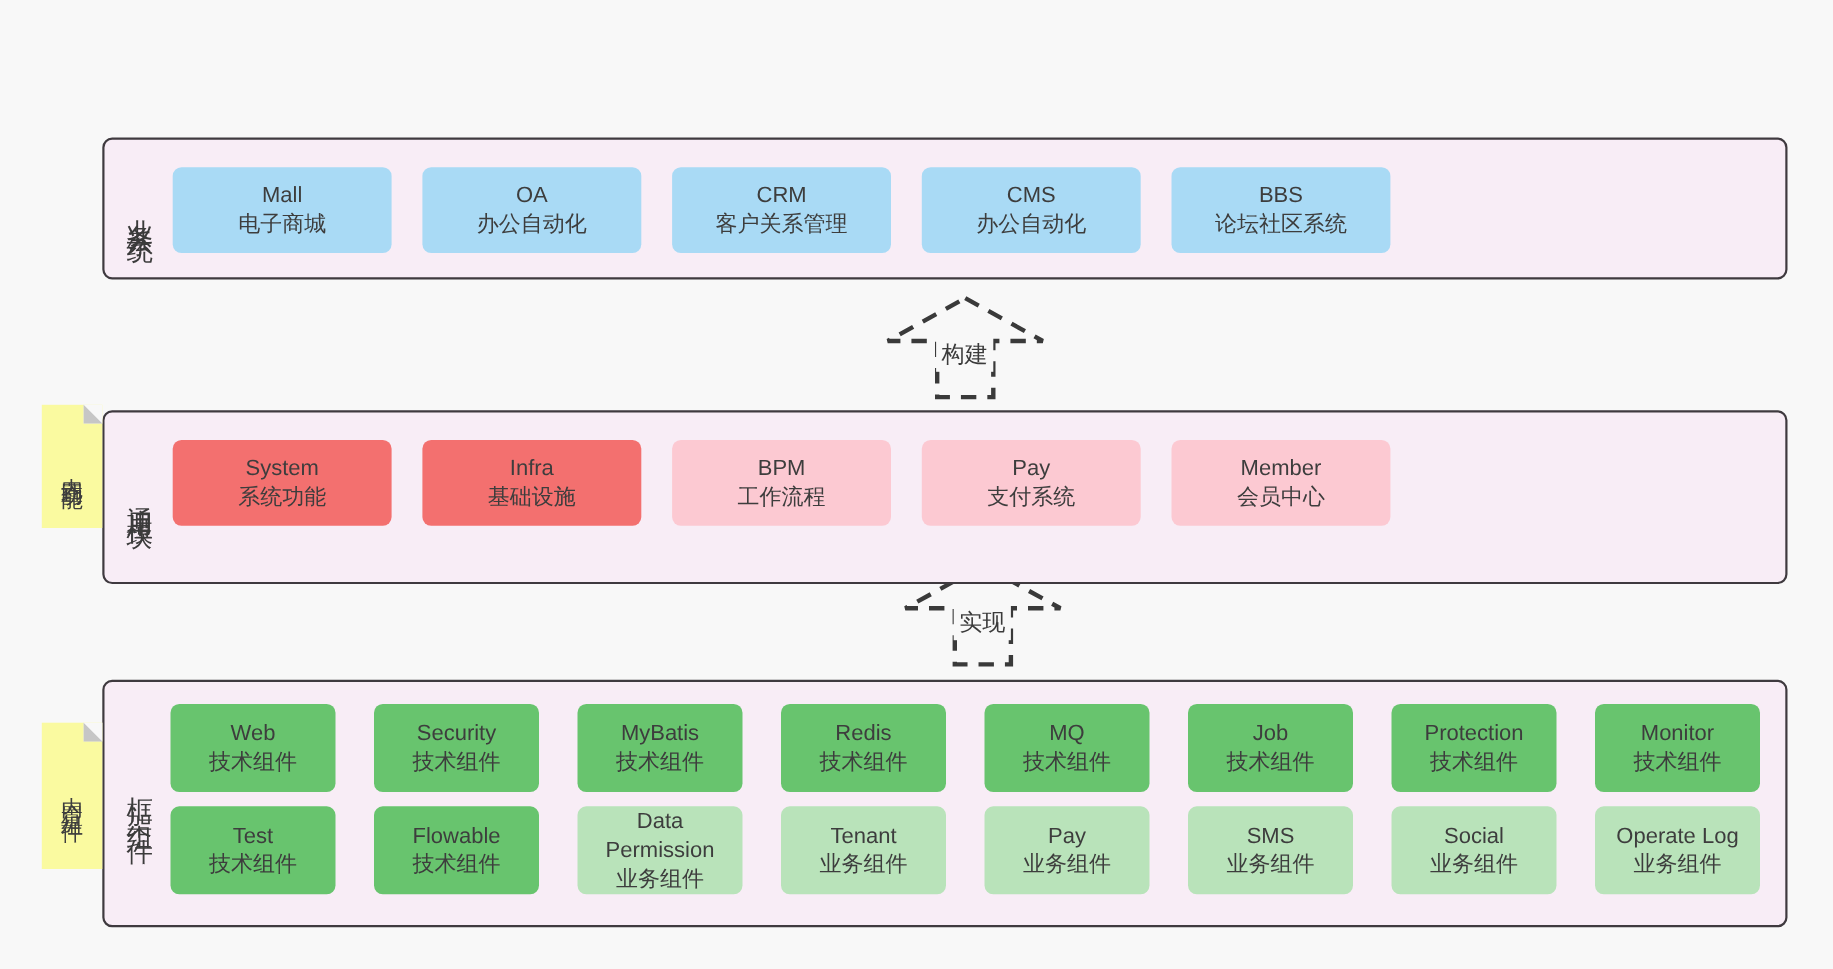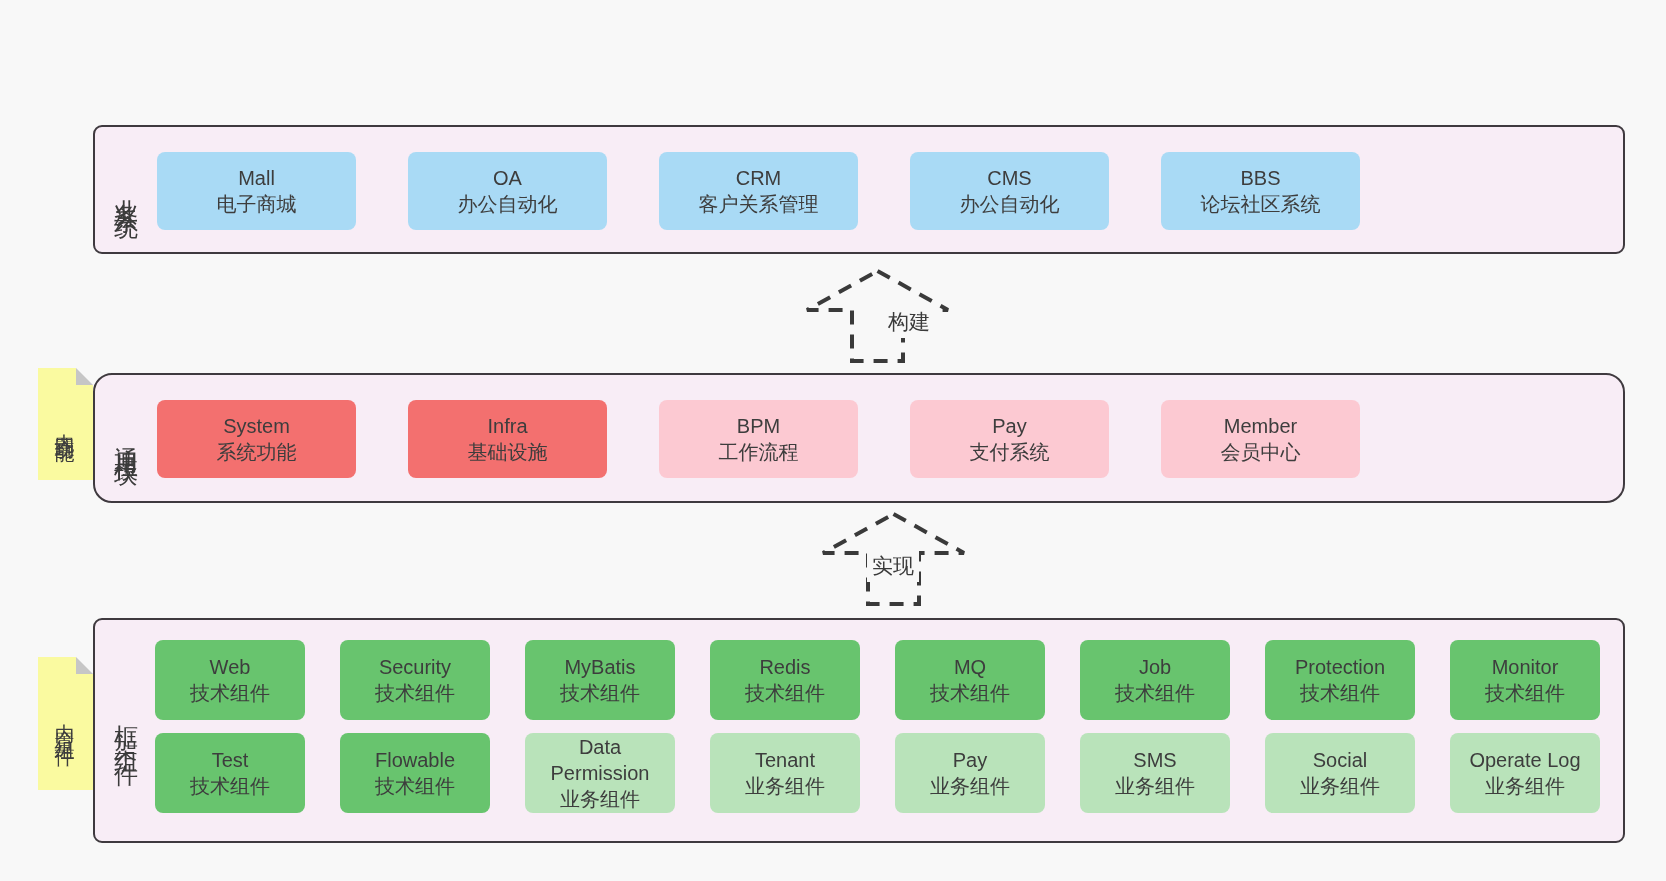--- a/index.html
+++ b/index.html
@@ -14,42 +14,42 @@
   .section {
     position: absolute;
     left: 93px;
     width: 1532px;
     background: var(--section_bg, #f8edf6);
     border: 2px solid var(--border, #3f3a3f);
     border-radius: 9px;
     z-index: 1;
   }
   #business  { top: 125px; height: 129px; }
-  #modules   { top: 373px; height: 130px; border-radius: 19px; }
+  #modules   { top: 373px; height: 158px; }
   #framework { top: 618px; height: 225px; }
 
   .section-label {
     position: absolute;
     left: 0; top: 0; bottom: 0;
     width: 62px;
     display: flex;
     align-items: center;
     justify-content: center;
     writing-mode: vertical-rl;
     font-size: 24px;
     letter-spacing: 5px;
     color: var(--text, #3b3b3b);
   }
   #framework .section-label { letter-spacing: 13px; }
 
   .row {
     position: absolute;
     left: 62px;
     display: flex;
-    gap: 52px;
+    gap: 28px;
   }
   #business-row { top: 25px; }
   #modules-row  { top: 25px; }
   #framework-row-0, #framework-row-1 { left: 60px; gap: 35px; }
   #framework-row-0 { top: 20px; }
   #framework-row-1 { top: 113px; }
 
   .box {
     width: 199px;
     height: 78px;
@@ -100,21 +100,21 @@
   #arrow-implement { left: 816px; top: 508px; }
 
   .arrow-label {
     position: absolute;
     z-index: 2;
     background: var(--page_bg, #f8f8f8);
     font-size: 21px;
     padding: 2px 5px;
     color: var(--text, #3b3b3b);
   }
-  #arrow-label-build     { left: 851px; top: 306px; margin-left: 32px; }
+  #arrow-label-build     { left: 851px; top: 306px; }
   #arrow-label-implement { left: 867px; top: 550px; }
 </style>
 </head>
 <body>
 
 <div class="section" id="business">
   <div class="section-label">业务系统</div>
   <div class="row" id="business-row">
       <div class="box blue">
         <div>Mall</div>

